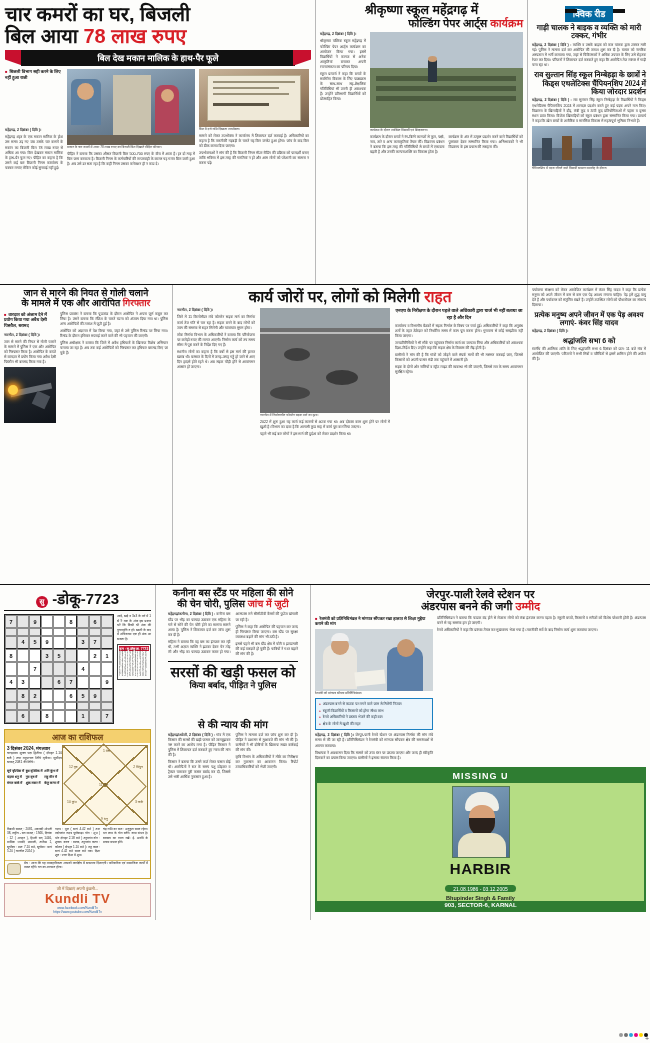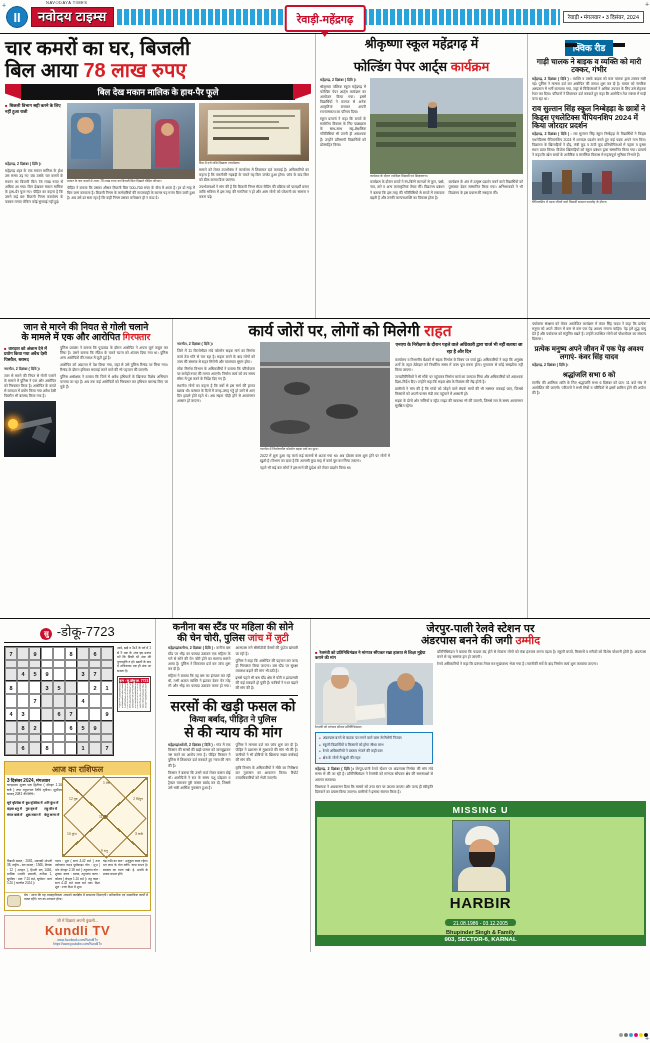--- a/index.html
+++ b/index.html
@@ -104,34 +104,20 @@
 
   .colorbar { position:absolute; right:2px; bottom:6px; display:flex; gap:1px; }
   .colorbar i { display:block; width:4px; height:4px; border-radius:50%; }
   .crop-mark { position:absolute; font-size:7px; color:#555; }
 </style>
 </head>
 <body>
 
 <div class="page">
 
-  <div class="masthead">
-    <span class="reg-mark">+</span>
-    <div class="logo-circle">II</div>
-    <div class="logo-box">
-      <div class="logo-tag">NAVODAYA TIMES</div>
-      <div class="paper-name">नवोदय टाइम्स</div>
-    </div>
-    <div class="stripes"></div>
-    <div class="edition-badge">
-      <span>रेवाड़ी-महेंद्रगढ़</span>
-    </div>
-    <div class="dateline">रेवाड़ी • मंगलवार • 3 दिसंबर, 2024</div>
-    <span class="crop-mark" style="right:1px;top:1px;">+</span>
-  </div>
 
   <div style="display:flex; height:285px; border-bottom:1.2px solid #111;">
 
     <div style="width:315px; padding:3px 4px 2px 5px;">
       <div class="hl" style="font-size:20px;">चार कमरों का घर, बिजली</div>
       <div class="hl" style="font-size:20px;">
         <span>बिल आया </span><span class="red">78 लाख रुपए</span>
       </div>
       <div class="ribbon">
         <div class="lcap"></div>
@@ -175,21 +161,21 @@
           <div class="body-txt" style="margin-top:2px;">
             <p>मामले को लेकर उपभोक्ता ने कार्यालय में शिकायत दर्ज करवाई है। अधिकारियों का कहना है कि तकनीकी गड़बड़ी के चलते यह बिल जनरेट हुआ होगा। जांच के बाद बिल को ठीक करवा दिया जाएगा।</p>
             <p>उपभोक्ताओं ने मांग की है कि बिजली निगम मीटर रीडिंग की प्रक्रिया को पारदर्शी बनाए ताकि भविष्य में इस तरह की गलतियां न हों और आम लोगों को परेशानी का सामना न करना पड़े।</p>
           </div>
         </div>
       </div>
     </div>
 
     <div class="col-rule" style="width:212px; padding:3px 4px;">
       <div class="hl" style="font-size:12.5px; text-align:center;">श्रीकृष्णा स्कूल महेंद्रगढ़ में</div>
-      <div class="hl" style="font-size:13px; text-align:center;margin-top:9px;">
+      <div class="hl" style="font-size:11px; text-align:right;">
         <span>फोल्डिंग पेपर आर्ट्स </span><span class="red">कार्यक्रम</span>
       </div>
       <div style="display:flex; gap:4px; margin-top:3px;">
         <div style="width:46px;" class="body-txt">
           <p><b>महेंद्रगढ़, 2 दिसंबर ( दिवि )।</b></p>
           <p>श्रीकृष्णा पब्लिक स्कूल महेंद्रगढ़ में फोल्डिंग पेपर आर्ट्स कार्यक्रम का आयोजन किया गया। इसमें विद्यार्थियों ने कागज से अनेक आकृतियां बनाकर अपनी रचनात्मकता का परिचय दिया।</p>
           <p>स्कूल प्राचार्य ने कहा कि बच्चों के सर्वांगीण विकास के लिए पाठ्यक्रम के साथ-साथ सह-शैक्षणिक गतिविधियां भी उतनी ही आवश्यक हैं। उन्होंने प्रतिभागी विद्यार्थियों को प्रोत्साहित किया।</p>
         </div>
         <div style="flex:1;">
           <div class="photo green" style="height:96px;">
@@ -212,21 +198,21 @@
 
     <div class="col-rule" style="width:123px; padding:3px 4px;">
       <div class="qr-head">
         <span class="tag">क्विक रीड</span>
       </div>
       <div class="hl" style="font-size:7.5px; text-align:center; margin-top:2px;">गाड़ी चालक ने बाइक व व्यक्ति को मारी टक्कर, गंभीर</div>
       <div class="body-txt" style="margin-top:2px;">
         <p><b>महेंद्रगढ़, 2 दिसंबर ( दिवि ) :</b>
         <span>व्यक्ति व उसके बाइक को कार चालक द्वारा टक्कर मारी गई। पुलिस ने मामला दर्ज कर आरोपित की तलाश शुरू कर दी है। घायल को नागरिक अस्पताल में भर्ती करवाया गया, जहां से चिकित्सकों ने अधिक उपचार के लिए उसे रोहतक रेफर कर दिया। परिजनों ने शिकायत दर्ज करवाते हुए कहा कि आरोपित तेज रफ्तार में गाड़ी चला रहा था।</span></p>
       </div>
-      <div class="hl" style="font-size:7.5px; text-align:left; margin-top:3px;">राव सुल्तान सिंह स्कूल निम्बेहड़ा के छात्रों ने किड्स एथलेटिक्स चैंपियनशिप 2024 में किया जोरदार प्रदर्शन</div>
+      <div class="hl" style="font-size:7.5px; text-align:right; margin-top:3px;font-family:Liberation Serif, serif;">राव सुल्तान सिंह स्कूल निम्बेहड़ा के छात्रों ने किड्स एथलेटिक्स चैंपियनशिप 2024 में किया जोरदार प्रदर्शन</div>
       <div class="body-txt" style="margin-top:2px;">
         <p><b>महेंद्रगढ़, 2 दिसंबर ( दिवि ) :</b>
         <span>राव सुल्तान सिंह स्कूल निम्बेहड़ा के विद्यार्थियों ने किड्स एथलेटिक्स चैंपियनशिप 2024 में शानदार प्रदर्शन करते हुए कई पदक अपने नाम किए। विद्यालय के खिलाड़ियों ने दौड़, लंबी कूद व ऊंची कूद प्रतियोगिताओं में पहला व दूसरा स्थान प्राप्त किया। विजेता खिलाड़ियों को स्कूल प्रबंधन द्वारा सम्मानित किया गया। प्राचार्य ने कहा कि खेल बच्चों के शारीरिक व मानसिक विकास में महत्वपूर्ण भूमिका निभाते हैं।</span></p>
       </div>
       <div class="photo" style="height:40px;margin-top:2px;">
         <div style="position:absolute;left:0;bottom:0;width:100%;height:18px;background:#5a6b7d;"></div>
         <div style="position:absolute;left:10px;top:12px;width:10px;height:22px;background:#3c4a58;"></div>
         <div style="position:absolute;left:30px;top:10px;width:10px;height:24px;background:#74502f;"></div>
         <div style="position:absolute;left:50px;top:13px;width:10px;height:21px;background:#3c4a58;"></div>
         <div style="position:absolute;left:70px;top:11px;width:10px;height:23px;background:#8a3a3a;"></div>
@@ -316,21 +302,21 @@
     </div>
   </div>
 
   <div style="display:flex; height:auto;">
 
     <div style="width:155px; padding:3px 4px;">
 
       <div style="position:relative; text-align:center; border-bottom:1px solid #111; padding-bottom:2px;">
         <span style="display:inline-block; background:#c8102e; color:#fff; font-size:7px; font-weight:bold;
               border-radius:50%; width:12px; height:12px; line-height:12px;">सु</span>
-        <span style="font-size:13px; font-weight:normal; color:#111;">-डोकू-7723</span>
+        <span style="font-size:15px; font-weight:bold; color:#111;">-डोकू-7723</span>
       </div>
       <div style="display:flex; gap:3px; margin-top:3px;">
         <div class="sud-grid" id="sudoku">
             <div class="sh">7</div>
             <div class="sh"></div>
             <div class="sh br">9</div>
             <div></div>
             <div></div>
             <div class=" br">8</div>
             <div class="sh"></div>
@@ -479,21 +465,21 @@
         <p><b>महेंद्रगढ़/कनीना, 2 दिसंबर ( दिवि ) :</b>
         <span>कनीना बस स्टैंड पर भीड़ का फायदा उठाकर एक महिला के गले से सोने की चेन चोरी होने का मामला सामने आया है। पुलिस ने शिकायत दर्ज कर जांच शुरू कर दी है।</span></p>
         <p>महिला ने बताया कि वह बस का इंतजार कर रही थी, तभी अज्ञात व्यक्ति ने झटका देकर चेन तोड़ ली और भीड़ का फायदा उठाकर फरार हो गया। आसपास लगे सीसीटीवी कैमरों की फुटेज खंगाली जा रही है।</p>
         <p>पुलिस ने कहा कि आरोपित की पहचान कर जल्द ही गिरफ्तार किया जाएगा। बस स्टैंड पर सुरक्षा व्यवस्था बढ़ाने की मांग भी उठी है।</p>
         <p>इससे पहले भी बस स्टैंड क्षेत्र में चोरी व झपटमारी की कई वारदातें हो चुकी हैं। यात्रियों ने गश्त बढ़ाने की मांग की है।</p>
       </div>
 
       <div style="border-top:1px solid #111; margin-top:4px; padding-top:3px;">
         <div class="hl" style="font-size:14px; text-align:center;">सरसों की खड़ी फसल को</div>
         <div class="hl" style="font-size:8.6px; text-align:center;">किया बर्बाद, पीड़ित ने पुलिस</div>
-        <div class="hl" style="font-size:14px; text-align:center;">से की न्याय की मांग</div>
+        <div class="hl" style="font-size:10px; text-align:center;margin-top:28px;">से की न्याय की मांग</div>
         <div class="body-txt" style="margin-top:3px; column-count:2; column-gap:5px;">
           <p><b>महेंद्रगढ़/अटेली, 2 दिसंबर ( दिवि ) :</b>
           <span>गांव में एक किसान की सरसों की खड़ी फसल को जानबूझकर नष्ट करने का आरोप लगा है। पीड़ित किसान ने पुलिस में शिकायत दर्ज करवाते हुए न्याय की मांग की है।</span></p>
           <p>किसान ने बताया कि उसने कर्ज लेकर फसल बोई थी। आरोपितों ने रात के समय पशु छोड़कर व ट्रैक्टर चलाकर पूरी फसल बर्बाद कर दी, जिससे उसे भारी आर्थिक नुकसान हुआ है।</p>
           <p>पुलिस ने मामला दर्ज कर जांच शुरू कर दी है। पीड़ित ने प्रशासन से मुआवजे की मांग भी की है। ग्रामीणों ने भी दोषियों के खिलाफ सख्त कार्रवाई की मांग की।</p>
           <p>कृषि विभाग के अधिकारियों ने मौके का निरीक्षण कर नुकसान का आकलन किया। रिपोर्ट उच्चाधिकारियों को भेजी जाएगी।</p>
         </div>
       </div>
     </div>
 

